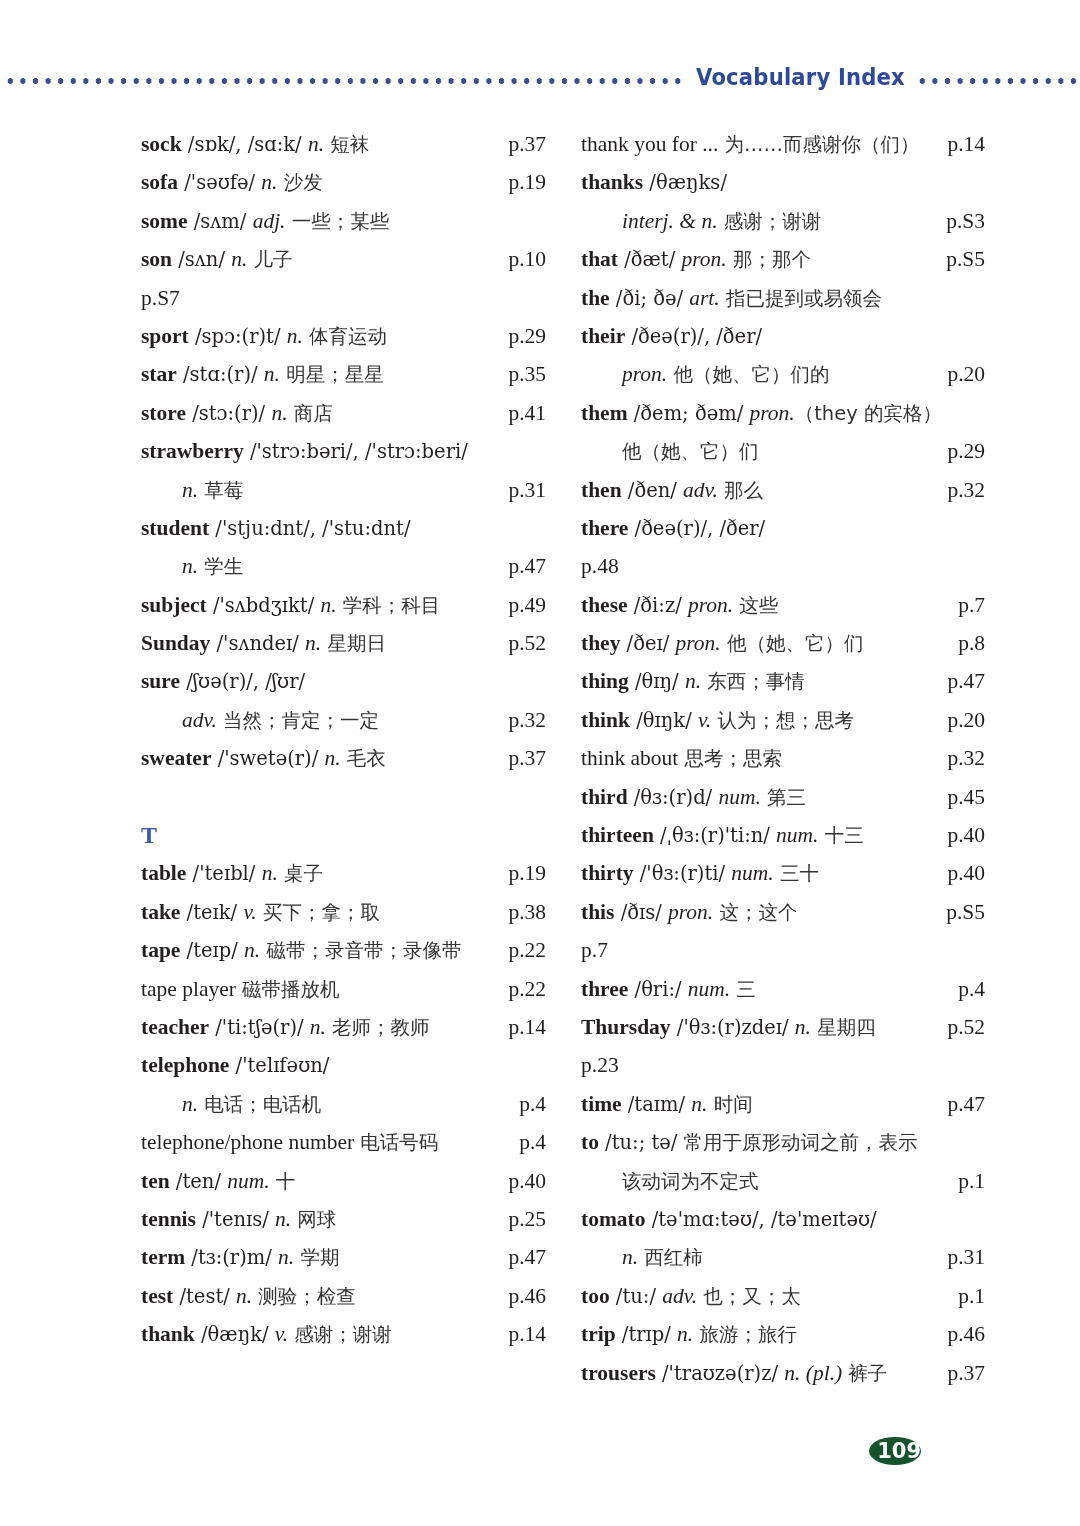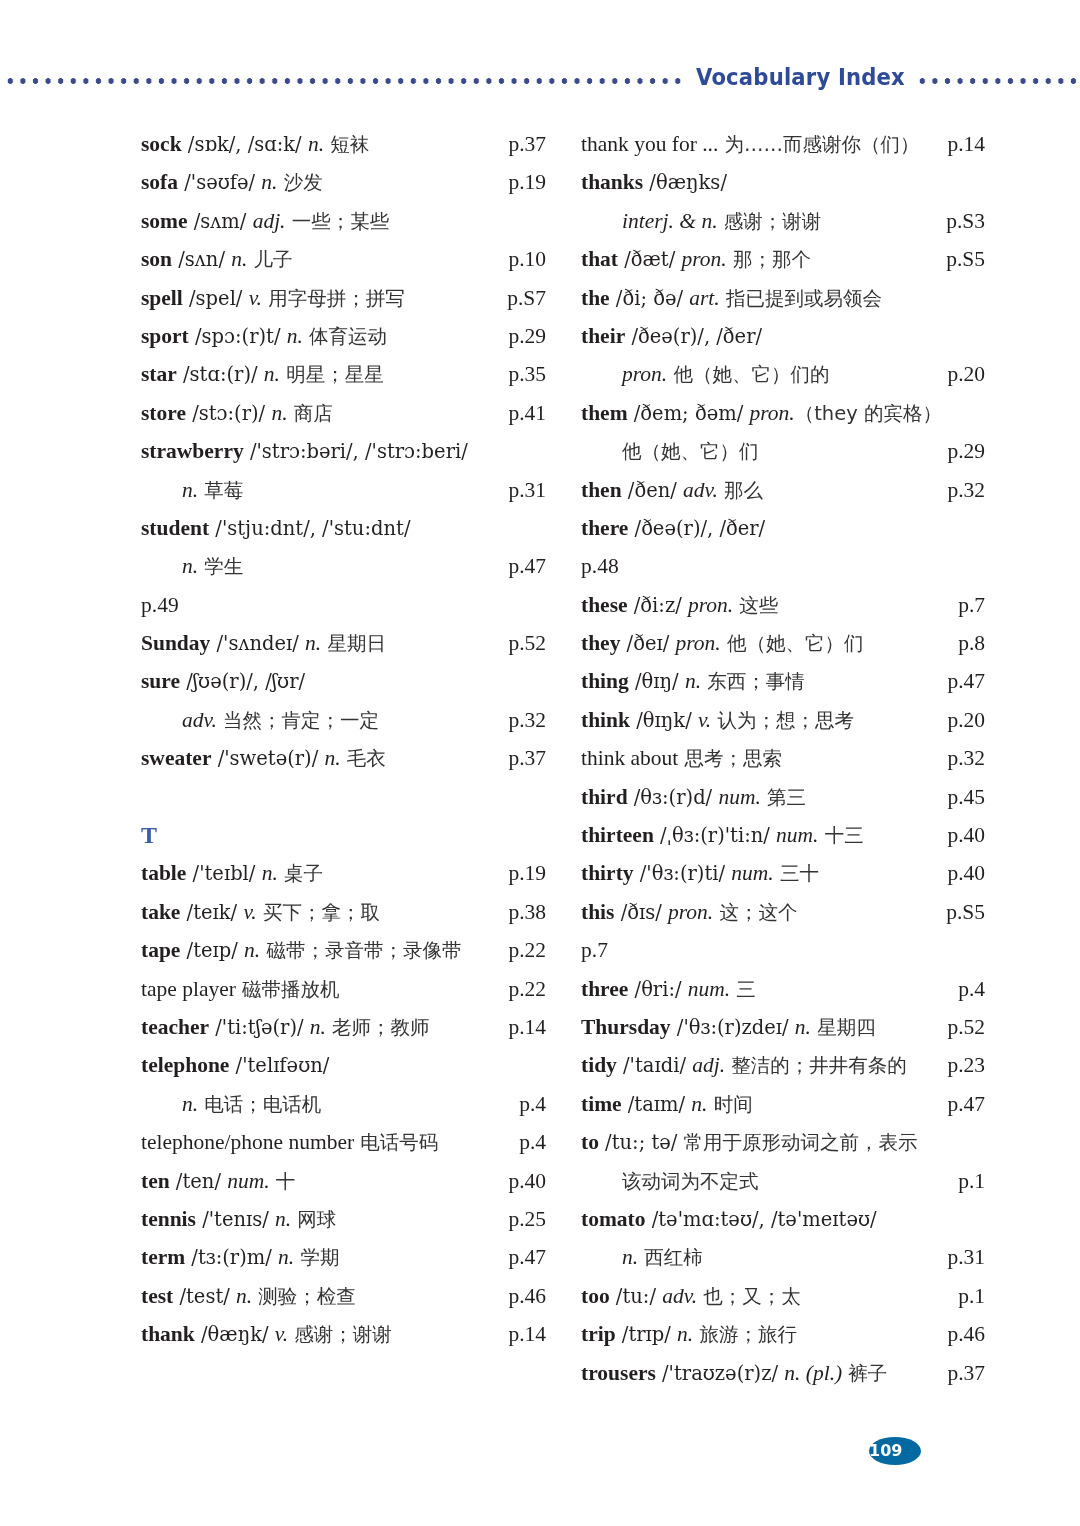--- a/index.html
+++ b/index.html
@@ -42,23 +42,23 @@
     .pos { font-style: italic; }
     .zh { font-family: "DejaVu Sans", sans-serif; font-size: 19.5px; color: #333; }
     .page { text-align: right; }
     .letter {
       height: 38.4px; line-height: 38.4px; font-size: 24px; font-weight: bold;
       color: #3a5ba6;
     }
     .spacer { height: 38.4px; }
     .page-number {
       position: absolute; left: 869px; top: 1437px; width: 52px; height: 28px;
-      border-radius: 50%; background: #0369a1;
+      border-radius: 50%; background: #14532d;
       color: #ffffff; font-family: "DejaVu Sans", sans-serif; font-weight: bold;
-      font-size: 16px; line-height: 28px; text-align: left;
+      font-size: 21px; line-height: 28px; text-align: right;
     }
     .watermark {
       position: absolute; left: 250px; top: 950px; width: 700px; height: 220px;
       font-family: "DejaVu Serif", serif; font-size: 180px; color: rgba(0,0,0,0.035);
       pointer-events: none;
     }
   </style>
 </head>
 <body>
 
@@ -81,21 +81,20 @@
     </div>
     <div class="line">
       <span class="txt"><span class="hw">some</span><span class="ipa"> /sʌm/ </span><span class="pos">adj.</span><span class="zh"> 一些；某些</span></span>
       <span class="page"></span>
     </div>
     <div class="line">
       <span class="txt"><span class="hw">son</span><span class="ipa"> /sʌn/ </span><span class="pos">n.</span><span class="zh"> 儿子</span></span>
       <span class="page">p.10</span>
     </div>
     <div class="line">
-      <span class="txt"><span class="hw">spell</span><span class="ipa"> /spel/ </span><span class="pos">v.</span><span class="zh"> 用字母拼；拼写</span></span>
       <span class="page">p.S7</span>
     </div>
     <div class="line">
       <span class="txt"><span class="hw">sport</span><span class="ipa"> /spɔ:(r)t/ </span><span class="pos">n.</span><span class="zh"> 体育运动</span></span>
       <span class="page">p.29</span>
     </div>
     <div class="line">
       <span class="txt"><span class="hw">star</span><span class="ipa"> /stɑ:(r)/ </span><span class="pos">n.</span><span class="zh"> 明星；星星</span></span>
       <span class="page">p.35</span>
     </div>
@@ -113,20 +112,21 @@
     </div>
     <div class="line">
       <span class="txt"><span class="hw">student</span><span class="ipa"> /'stju:dnt/, /'stu:dnt/</span><span class="pos"></span><span class="zh"></span></span>
       <span class="page"></span>
     </div>
     <div class="line indent">
       <span class="txt"><span class="hw"></span><span class="ipa"></span><span class="pos">n.</span><span class="zh"> 学生</span></span>
       <span class="page">p.47</span>
     </div>
     <div class="line">
+      <span class="txt"><span class="hw">subject</span><span class="ipa"> /'sʌbdʒɪkt/ </span><span class="pos">n.</span><span class="zh"> 学科；科目</span></span>
       <span class="page">p.49</span>
     </div>
     <div class="line">
       <span class="txt"><span class="hw">Sunday</span><span class="ipa"> /'sʌndeɪ/ </span><span class="pos">n.</span><span class="zh"> 星期日</span></span>
       <span class="page">p.52</span>
     </div>
     <div class="line">
       <span class="txt"><span class="hw">sure</span><span class="ipa"> /ʃʊə(r)/, /ʃʊr/</span><span class="pos"></span><span class="zh"></span></span>
       <span class="page"></span>
     </div>
@@ -282,21 +282,20 @@
     </div>
     <div class="line">
       <span class="txt"><span class="hw">three</span><span class="ipa"> /θri:/ </span><span class="pos">num.</span><span class="zh"> 三</span></span>
       <span class="page">p.4</span>
     </div>
     <div class="line">
       <span class="txt"><span class="hw">Thursday</span><span class="ipa"> /'θɜ:(r)zdeɪ/ </span><span class="pos">n.</span><span class="zh"> 星期四</span></span>
       <span class="page">p.52</span>
     </div>
     <div class="line">
-      <span class="txt"><span class="hw">tidy</span><span class="ipa"> /'taɪdi/ </span><span class="pos">adj.</span><span class="zh"> 整洁的；井井有条的</span></span>
       <span class="page">p.23</span>
     </div>
     <div class="line">
       <span class="txt"><span class="hw">time</span><span class="ipa"> /taɪm/ </span><span class="pos">n.</span><span class="zh"> 时间</span></span>
       <span class="page">p.47</span>
     </div>
     <div class="line">
       <span class="txt"><span class="hw">to</span><span class="ipa"> /tu:; tə/ </span><span class="pos"></span><span class="zh">常用于原形动词之前，表示</span></span>
       <span class="page"></span>
     </div>

